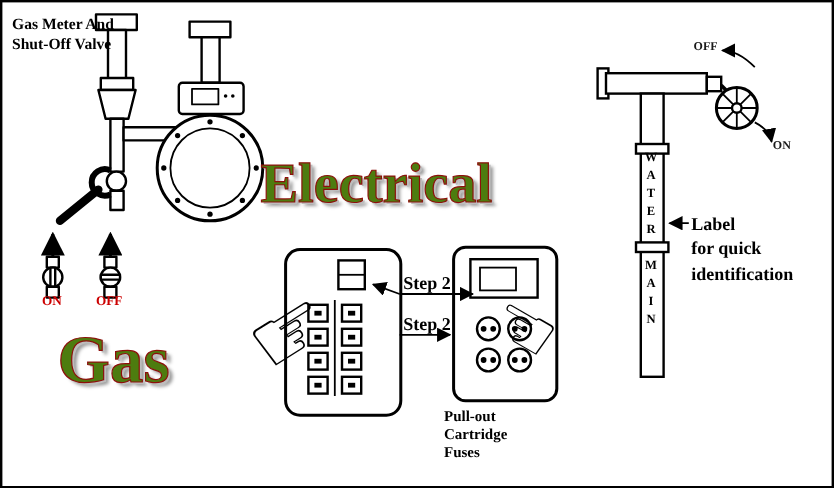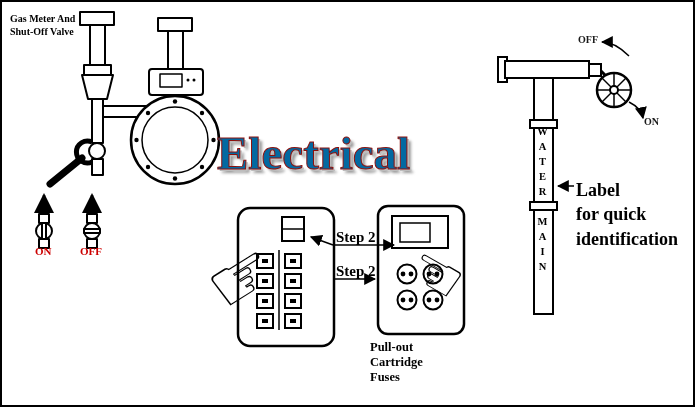--- a/index.html
+++ b/index.html
@@ -7,29 +7,29 @@
     position:relative;
     width:695px;height:407px;
     box-sizing:border-box;
     border:2px solid #000;
     background:#ffffff;
     font-family:"Liberation Serif", serif;
     overflow:hidden;
   }
   .art{position:absolute;left:0;top:0;}
   .txt{position:absolute;white-space:pre-line;color:#000;}
-  .small-b{font-weight:bold;font-size:10px;line-height:1.3;}
+  .small-b{font-weight:bold;font-size:13px;line-height:1.3;}
   .meter-label{left:8px;top:10px;}
   .wrench-note{left:112px;top:218px;}
   .valve-word{font-weight:bold;font-size:11px;color:#cc0000;}
   .on-label{left:33px;top:243px;}
   .off-label{left:78px;top:243px;}
   .big-title{
     font-weight:bold;
-    color:#0369a1;
+    color:#4d7c0f;
     -webkit-text-stroke:1px #8d0f0b;
     text-shadow:2px 2px 0 #bdbdbd, 4px 4px 3px #9a9a9a;
     line-height:1;
   }
   .gas-title{left:46px;top:270px;font-size:56px;}
   .electrical-title{left:215px;top:128px;font-size:47px;}
   .water-title{left:497px;top:266px;font-size:56px;}
   .step-label{font-weight:bold;font-size:15px;}
   .step2{left:334px;top:227px;}
   .step1{left:334px;top:261px;}
@@ -40,21 +40,21 @@
   .water-off{left:576px;top:32px;}
   .water-on{left:642px;top:114px;}
   .pipe-label{
     left:535px;top:124px;
     writing-mode:vertical-lr;
     text-orientation:upright;
     font-weight:bold;font-size:10.5px;
     letter-spacing:4px;
     white-space:pre;
   }
-  .water-note{left:574px;top:176px;font-weight:bold;font-size:18px;line-height:1.35;}
+  .water-note{left:574px;top:176px;font-weight:bold;font-size:15px;line-height:1.35;}
   .hand{
     position:absolute;
     font-family:"DejaVu Sans", sans-serif;
     color:#000;line-height:1;
   }
   .hand-left{left:206px;top:238px;font-size:74px;transform:rotate(-32deg);}
   .hand-right{left:408px;top:242px;font-size:60px;transform:rotate(30deg);}
 </style>
 </head>
 <body>
@@ -199,20 +199,21 @@
       <path d="M627,100 Q639,106 641,116" fill="none" stroke-width="1.5" marker-end="url(#ah)"></path>
 
       <line x1="572" y1="184" x2="556" y2="184" stroke-width="1.5" marker-end="url(#ah)"></line>
     </g>
   </svg>
 
   <div class="txt small-b meter-label">Gas Meter And
 Shut-Off Valve</div>
   <div class="txt valve-word on-label">ON</div>
   <div class="txt valve-word off-label">OFF</div>
+  <div class="txt big-title gas-title">Gas</div>
 
   <div class="txt big-title electrical-title">Electrical</div>
   <div class="txt step-label step2">Step 2</div>
   <div class="txt step-label step1">Step 2</div>
   <div class="txt caption fuses-caption">Pull-out
 Cartridge
 Fuses</div>
 
   <div class="txt water-word water-off">OFF</div>
   <div class="txt water-word water-on">ON</div>

